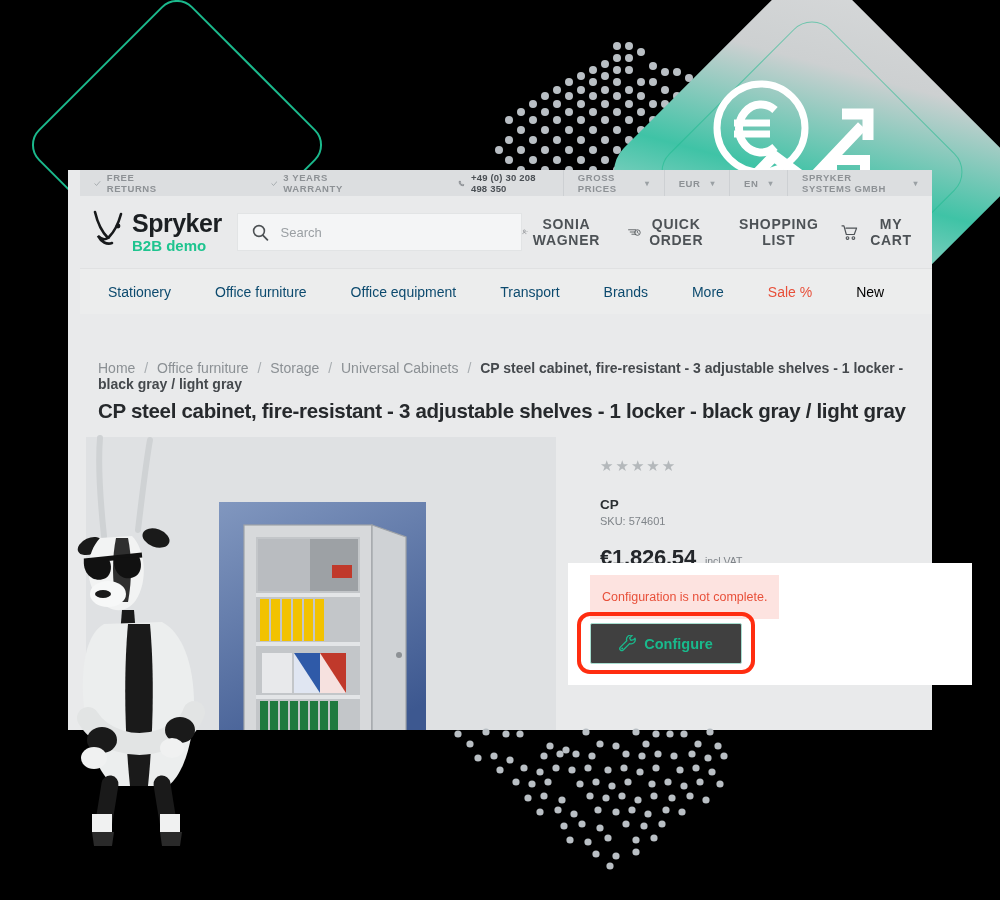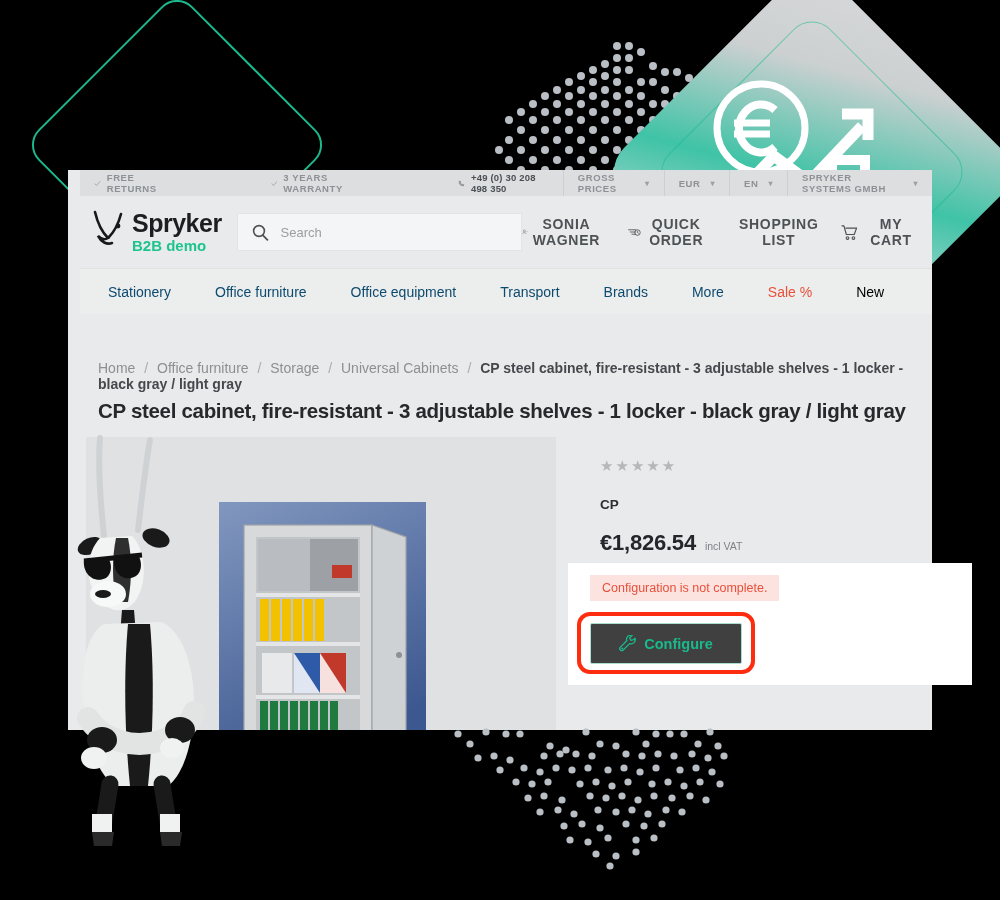--- a/index.html
+++ b/index.html
@@ -132,21 +132,21 @@
   .acc-plus { font-size: 17px; color: #4a4f53; font-weight: 400; }
 
   
   #config-card {
     position: absolute; left: 568px; top: 563px;
     width: 404px; height: 122px; background: #ffffff; z-index: 30;
   }
   .alert {
     position: absolute; left: 22px; top: 12px;
     background: #fde3e0; color: #e8503a; font-size: 12.5px;
-    padding: 6px 12px;
+    padding: 15px 12px;
   }
   .configure-ring {
     position: absolute; left: 9px; top: 49px;
     width: 178px; height: 62px;
     border: 4px solid #ff2d10; border-radius: 13px;
   }
   .configure-btn {
     position: absolute; left: 22px; top: 60px;
     width: 152px; height: 41px; background: #404040;
     border: 1px solid #a7ded0; border-radius: 2px;
@@ -480,20 +480,24 @@
               <rect x="234" y="264" width="8" height="40"></rect>
                 <rect x="244" y="264" width="8" height="40"></rect>
             </g>
             <rect x="176" y="312" width="60" height="18" fill="#e6c84a"></rect>
           </svg>
         </div>
 
         <div class="info">
           <div class="stars">★★★★★</div>
           <div class="brand">CP</div>
+          <div class="sku">
+            <span>SKU:</span>
+            <span>574601</span>
+          </div>
           <div class="price-row">
             <span class="price">€1,826.54</span>
             <span class="vat">incl VAT</span>
           </div>
 
           <div class="accordion">
             <div class="acc-row">
               <span>Insurance</span>
               <span class="acc-plus">+</span>
             </div>

